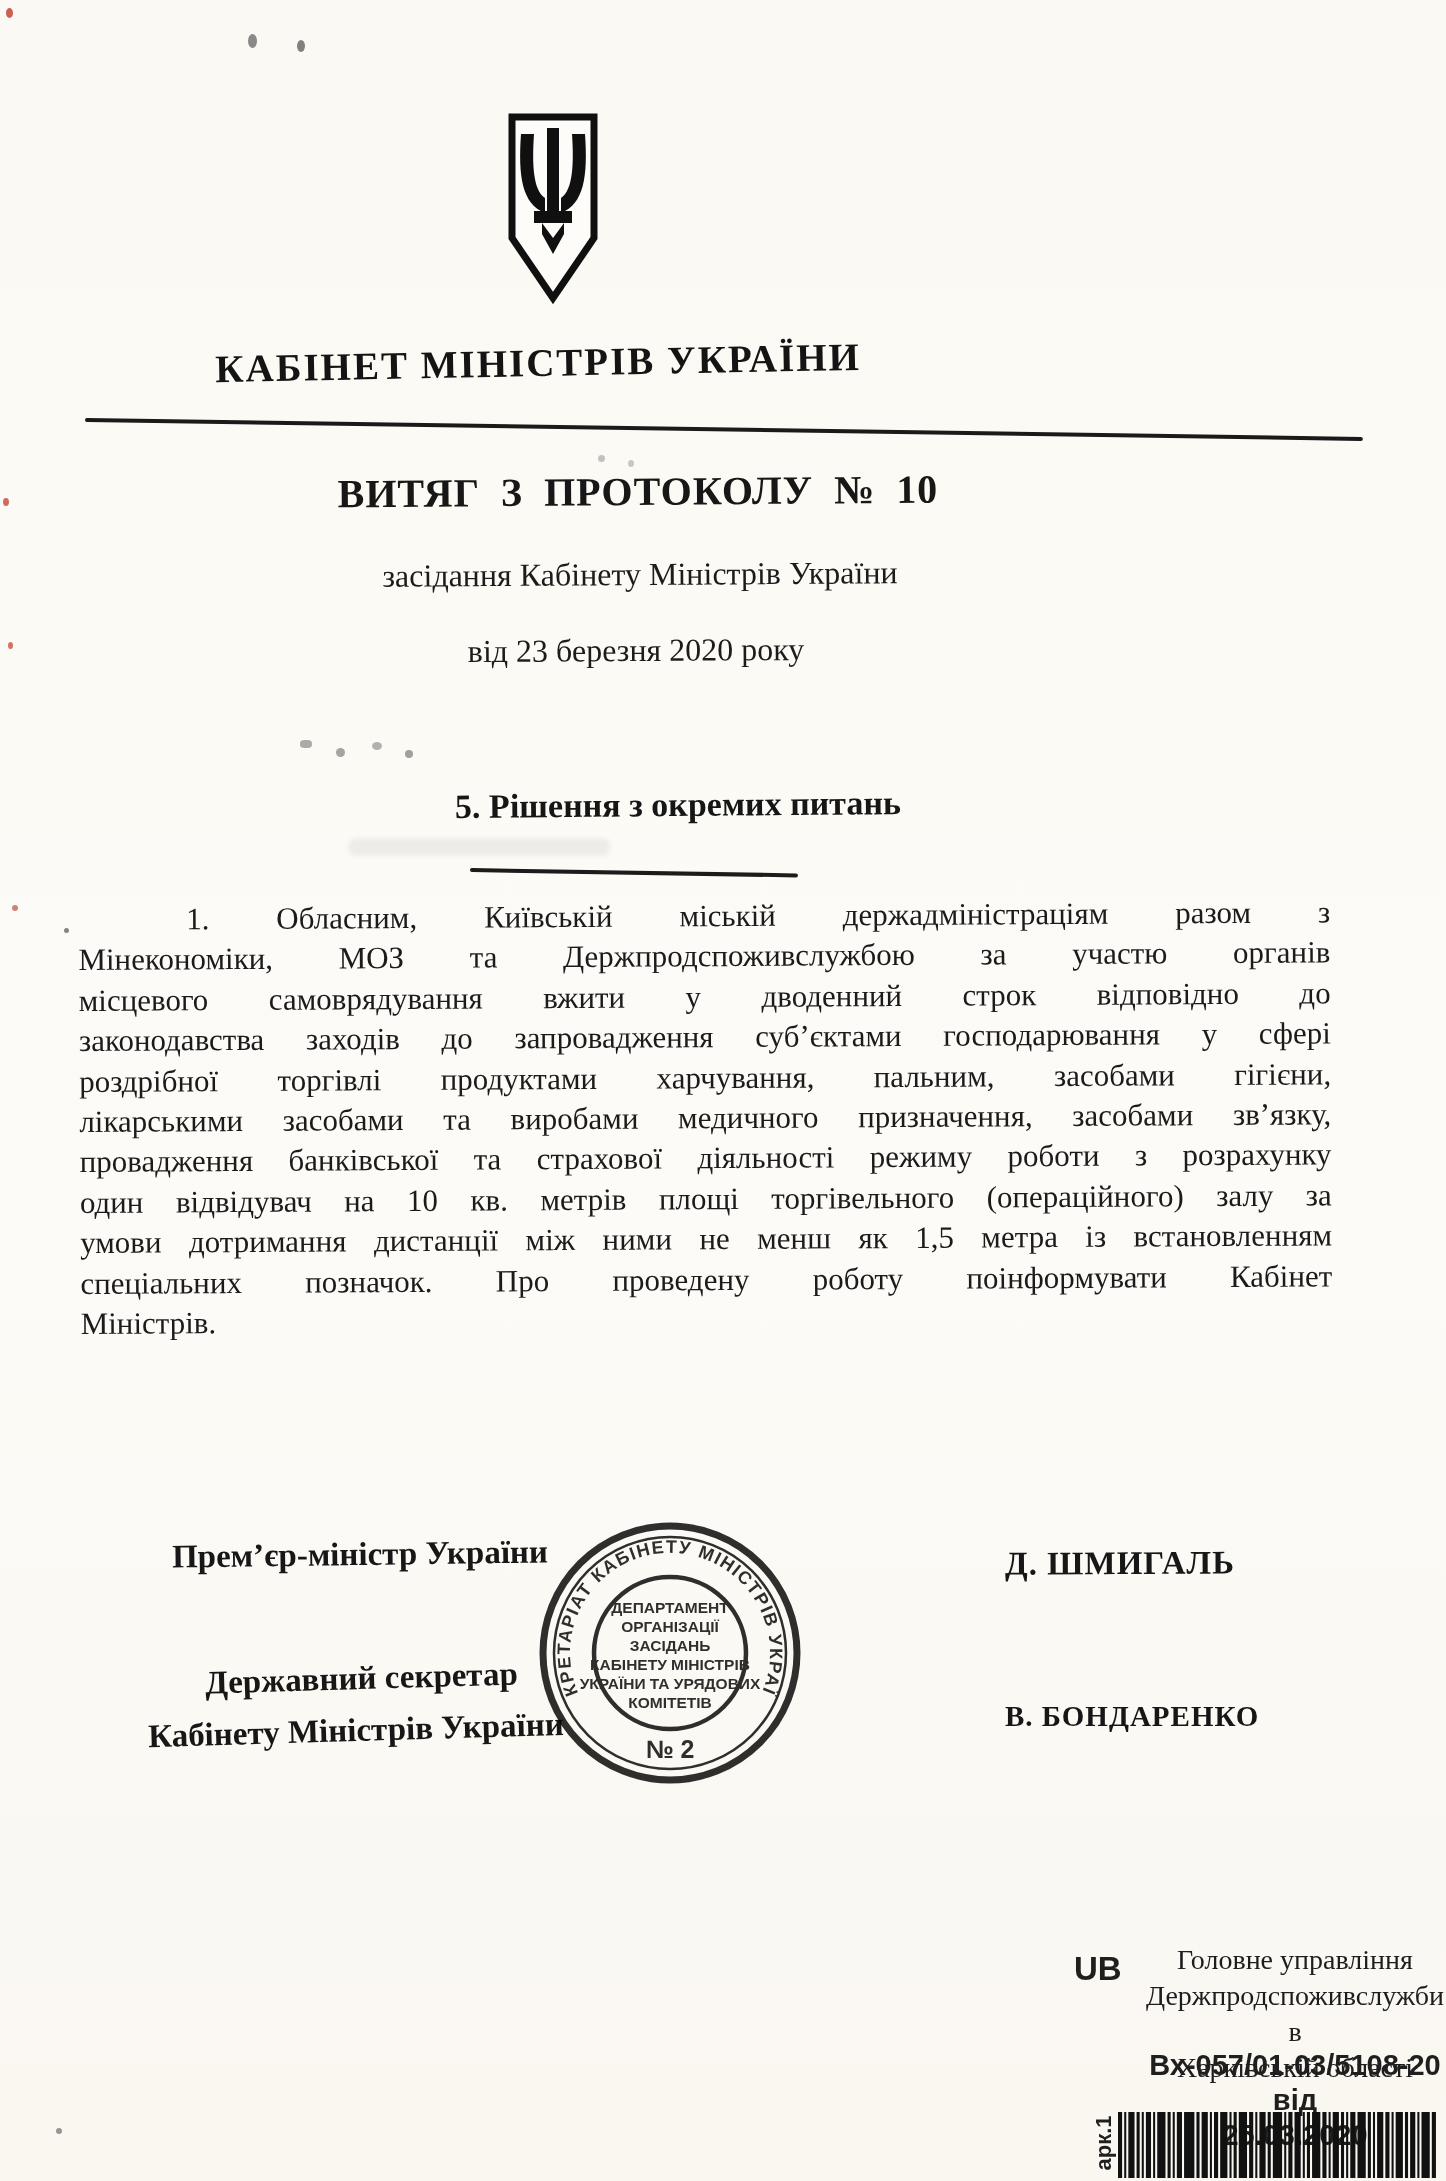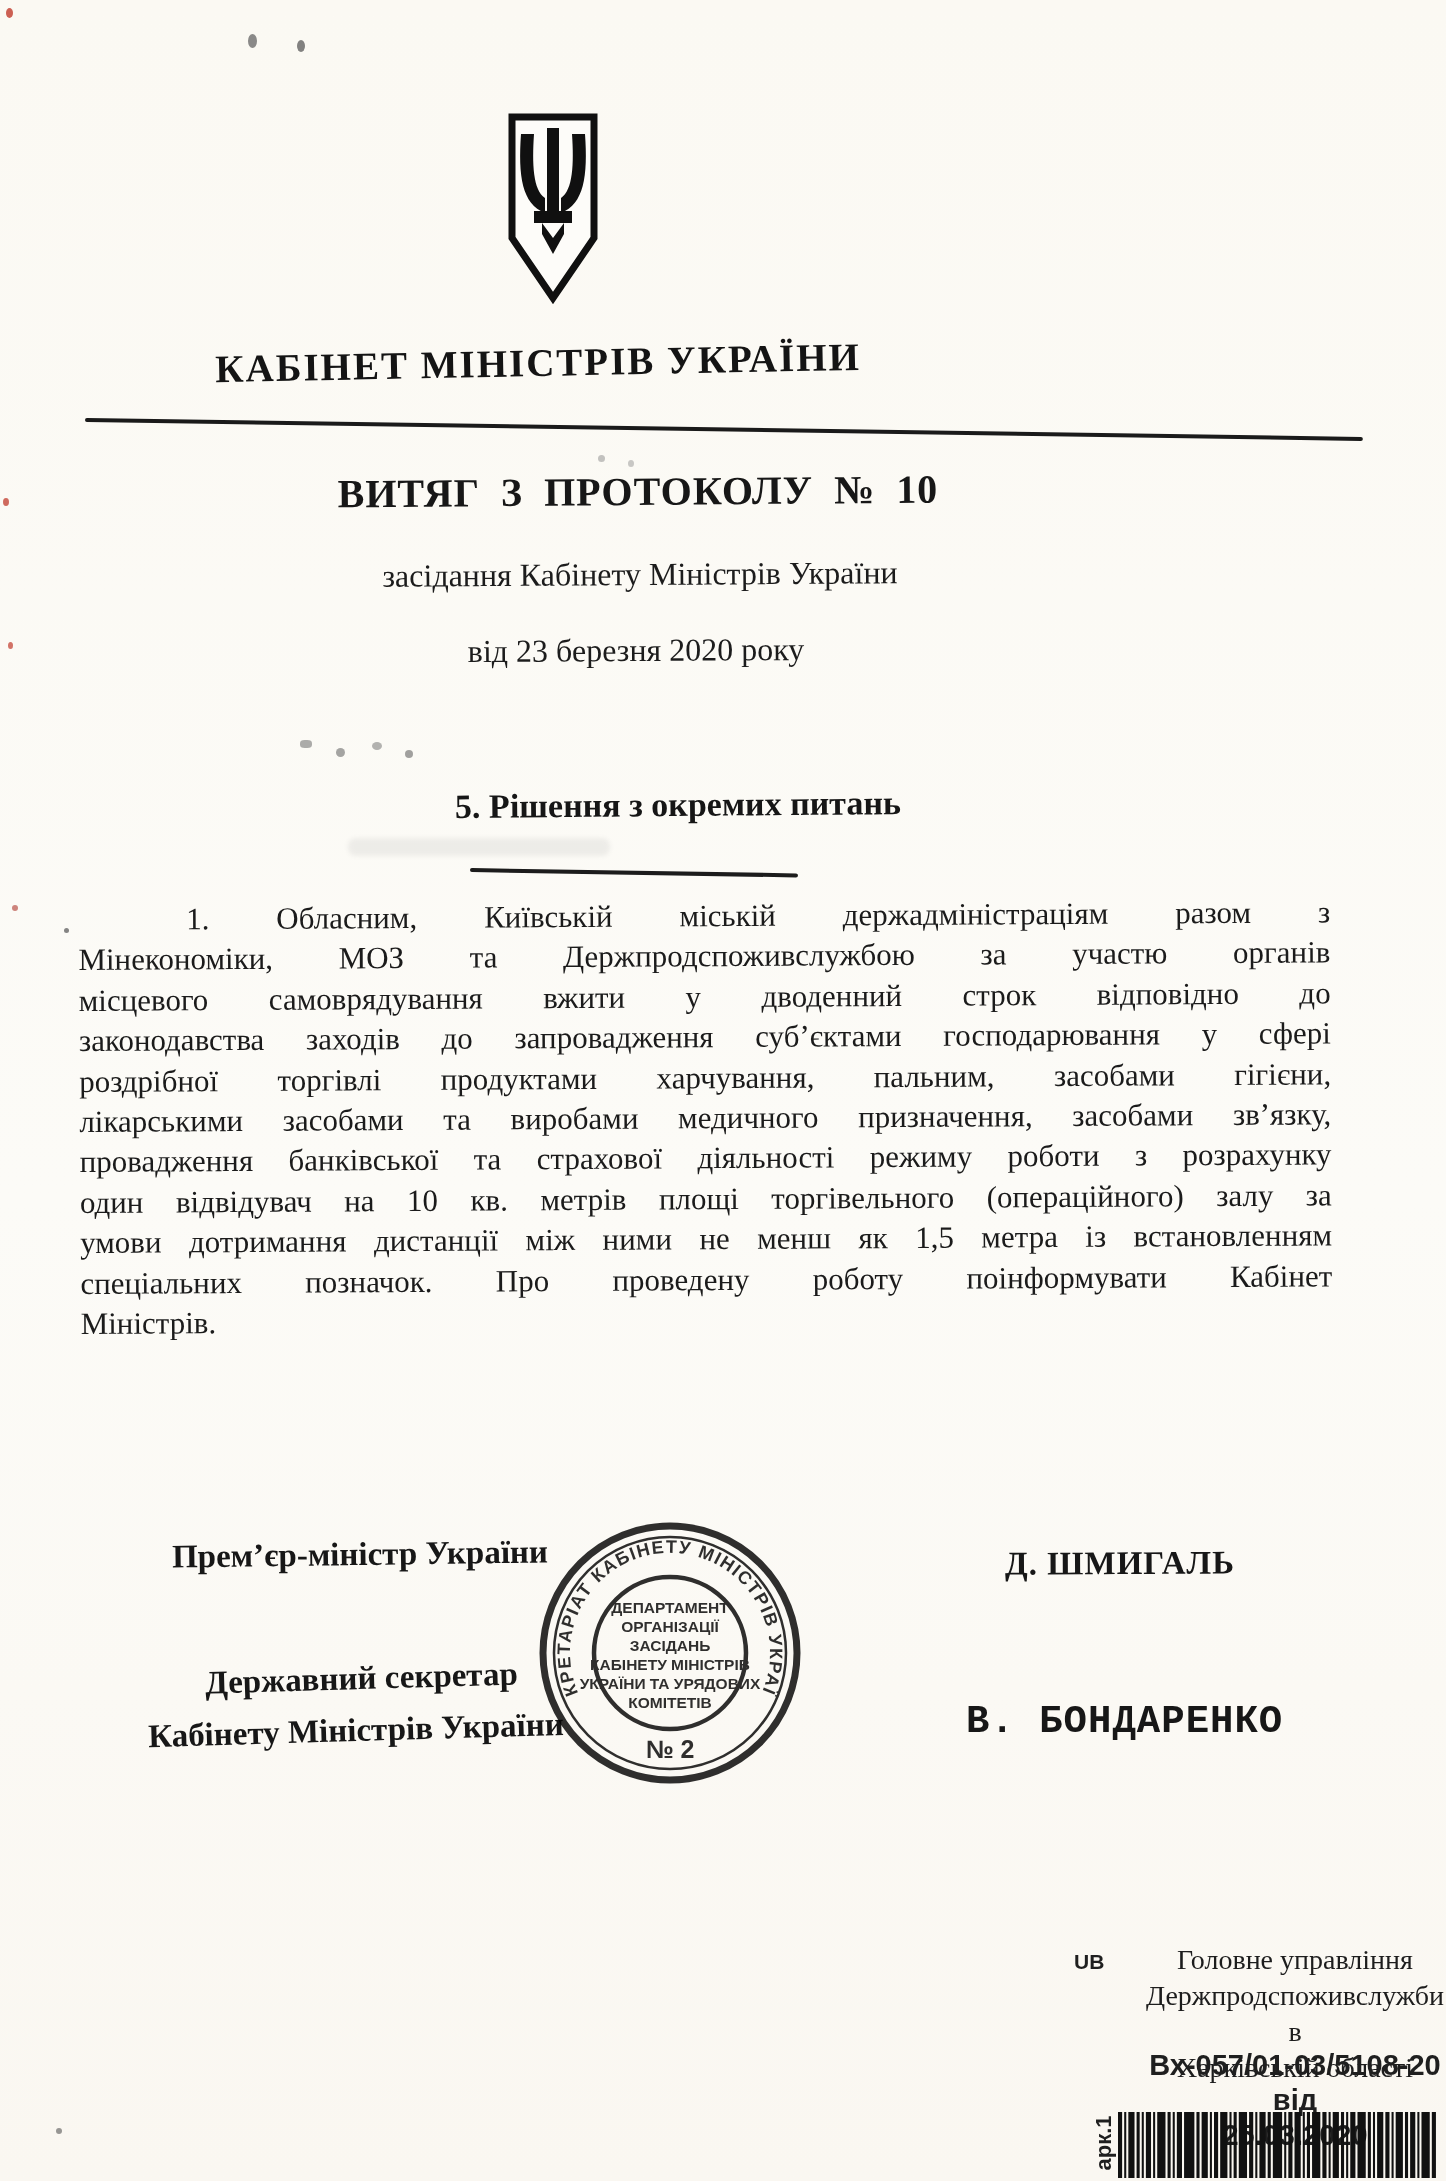--- a/index.html
+++ b/index.html
@@ -28,28 +28,28 @@
     transform-origin:left top;font-size:31px;color:#1b1b1b;}
   .jline{height:40.4px;text-align:justify;text-align-last:justify;text-justify:inter-word;white-space:nowrap0;}
   .jline.first{text-indent:108px;}
   .jline.last{text-align-last:left;}
   
   .sig{font-weight:bold;color:#171717;}
   .premier-title{left:172px;top:1536px;font-size:33px;transform:rotate(-0.8deg);}
   .name1{left:1005px;top:1545px;font-size:33px;letter-spacing:1px;transform:rotate(-0.3deg);}
   .secr-line1{left:205px;top:1660px;font-size:33px;transform:rotate(-1.7deg);}
   .secr-line2{left:148px;top:1712px;font-size:33px;transform:rotate(-1.7deg);}
-  .name2{left:966px;top:1700px;font-size:39px;letter-spacing:1px;font-family:Liberation Mono, monospace;}
+  .name2{left:1005px;top:1700px;font-size:29px;letter-spacing:1px;}
   
   .seal{left:535px;top:1518px;width:270px;height:270px;mix-blend-mode:multiply;opacity:.9;}
   .seal svg{display:block;}
   .seal text{fill:#181818;font-family:"Liberation Sans",sans-serif;}
   
   .intake{font-family:"Liberation Sans",sans-serif;color:#1f1f1f;}
-  .ub{left:1074px;top:1950px;font-size:21px;font-weight:bold;}
+  .ub{left:1074px;top:1950px;font-size:33px;font-weight:bold;}
   .intake-org{left:1142px;top:1942px;width:306px;text-align:center;
     font-family:"Liberation Serif",serif;font-size:28px;line-height:36px;color:#1d1d1d;}
   .intake-ref{left:1130px;top:2048px;width:330px;text-align:center;
     font-size:29px;line-height:35px;font-weight:bold;}
   .sheet{left:1062px;top:2108px;font-size:22px;font-weight:bold;
     transform:rotate(-90deg);transform-origin:center;top:2130px;left:1076px;}
   .barcode{left:1118px;top:2112px;width:320px;height:66px;}
   
   .speck{border-radius:50%;}
   .smudge{left:348px;top:838px;width:262px;height:18px;background:#8a8a8a;opacity:.12;

